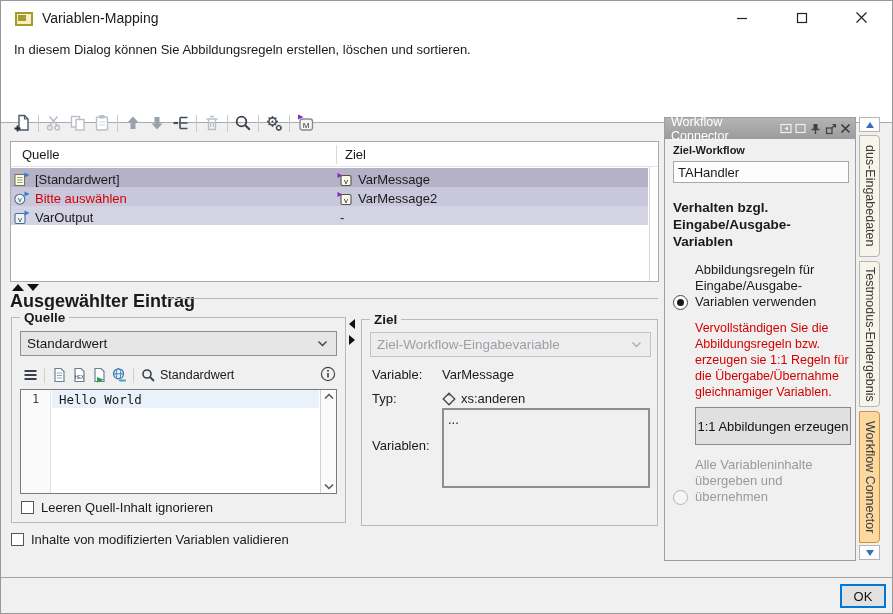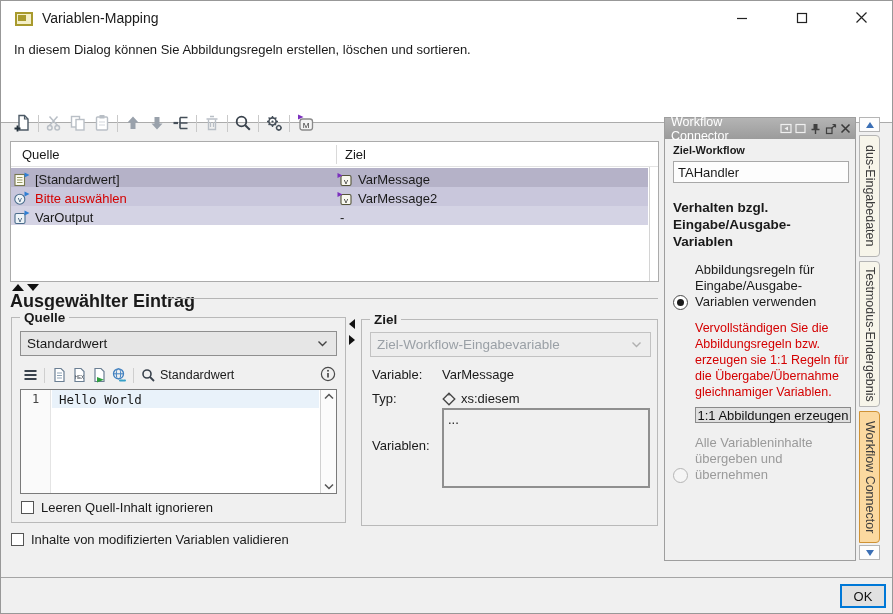--- a/index.html
+++ b/index.html
@@ -87,21 +87,21 @@
   .dk-h{ font-weight:bold; font-size:11px; }
   .dk-input{ margin-top:5px; width:176px; height:22px; border:1px solid #a8a8a8; background:#fdfdfd; font-family:"Liberation Sans",sans-serif; font-size:13px; padding-left:4px; color:#1a1a1a; }
   .dk-h2{ margin-top:16px; width:168px; overflow-wrap:break-word; font-weight:bold; font-size:13.5px; line-height:17px; }
   .radio-row{ display:flex; align-items:flex-end; margin-top:12px; }
   .radio{ width:15px; height:15px; border-radius:50%; border:1px solid #4a4a4a; background:#fff; position:relative; flex:0 0 auto; margin-right:7px; }
   .radio.on::after{ content:""; position:absolute; left:3px; top:3px; width:7px; height:7px; border-radius:50%; background:#1a1a1a; }
   .radio.disabled{ border-color:#b5b5b5; background:#f5f5f5; }
   .radio-lab{ width:150px; line-height:16px; overflow-wrap:break-word; }
   .radio-lab.gray{ color:#9a9a9a; }
   .dk-warning{ margin-top:10px; margin-left:22px; width:160px; color:#d40000; font-size:12.5px; line-height:16px; }
-  .dk-btn{ margin-top:7px; margin-left:22px; width:156px; height:16px; background:#e0e0e0; border:1px solid #8a8a8a; font-family:"Liberation Sans",sans-serif; font-size:13px; color:#111; }
+  .dk-btn{ margin-top:7px; margin-left:22px; width:156px; height:38px; background:#e0e0e0; border:1px solid #8a8a8a; font-family:"Liberation Sans",sans-serif; font-size:13px; color:#111; }
   
   .tabstrip{ position:absolute; left:857px; top:116px; width:25px; height:444px; }
   .ts-btn{ position:absolute; left:1px; width:21px; height:15px; background:#fdfdfd; border:1px solid #b5b5b5; display:flex; align-items:center; justify-content:center; }
   .ts-up{ top:0; } .ts-down{ top:428px; }
   .ts-tri-up{ width:0; height:0; border-left:4px solid transparent; border-right:4px solid transparent; border-bottom:6px solid #3b6fb5; }
   .ts-tri-down{ width:0; height:0; border-left:4px solid transparent; border-right:4px solid transparent; border-top:6px solid #3b6fb5; }
   .vtab{ position:absolute; left:1px; width:21px; background:#f7f5ea; border:1px solid #b5b5b5; border-radius:0 4px 4px 0; display:flex; align-items:center; justify-content:center; }
   .vtab span{ writing-mode:vertical-rl; font-size:12.5px; color:#3c3c3c; white-space:nowrap; }
   .vtab1{ top:18px; height:122px; }
   .vtab2{ top:144px; height:146px; }
@@ -379,21 +379,21 @@
     <div class="z-row" style="top:47px">
       <span class="z-lab">Variable:</span>
       <span>VarMessage</span>
     </div>
     <div class="z-row" style="top:71px">
       <span class="z-lab">Typ:</span>
       <svg width="14" height="14" viewBox="0 0 14 14" style="margin-right:5px">
         <path d="M7 1.2 L12.8 7 L7 12.8 L1.2 7 Z" fill="none" stroke="#444" stroke-width="1.3"></path>
         <path d="M7 1.2 V3.6" stroke="#444" stroke-width="1.3"></path>
       </svg>
-      <span>xs:diesem</span>
+      <span>xs:anderen</span>
     </div>
     <span class="z-kom-lab">Variablen:</span>
     <div class="z-kommentar">
       <span>...</span>
     </div>
   </div>
 
   <div class="chk-row chk-validate">
     <div class="chk"></div>
     <span>Inhalte von modifizierten Variablen validieren</span>

